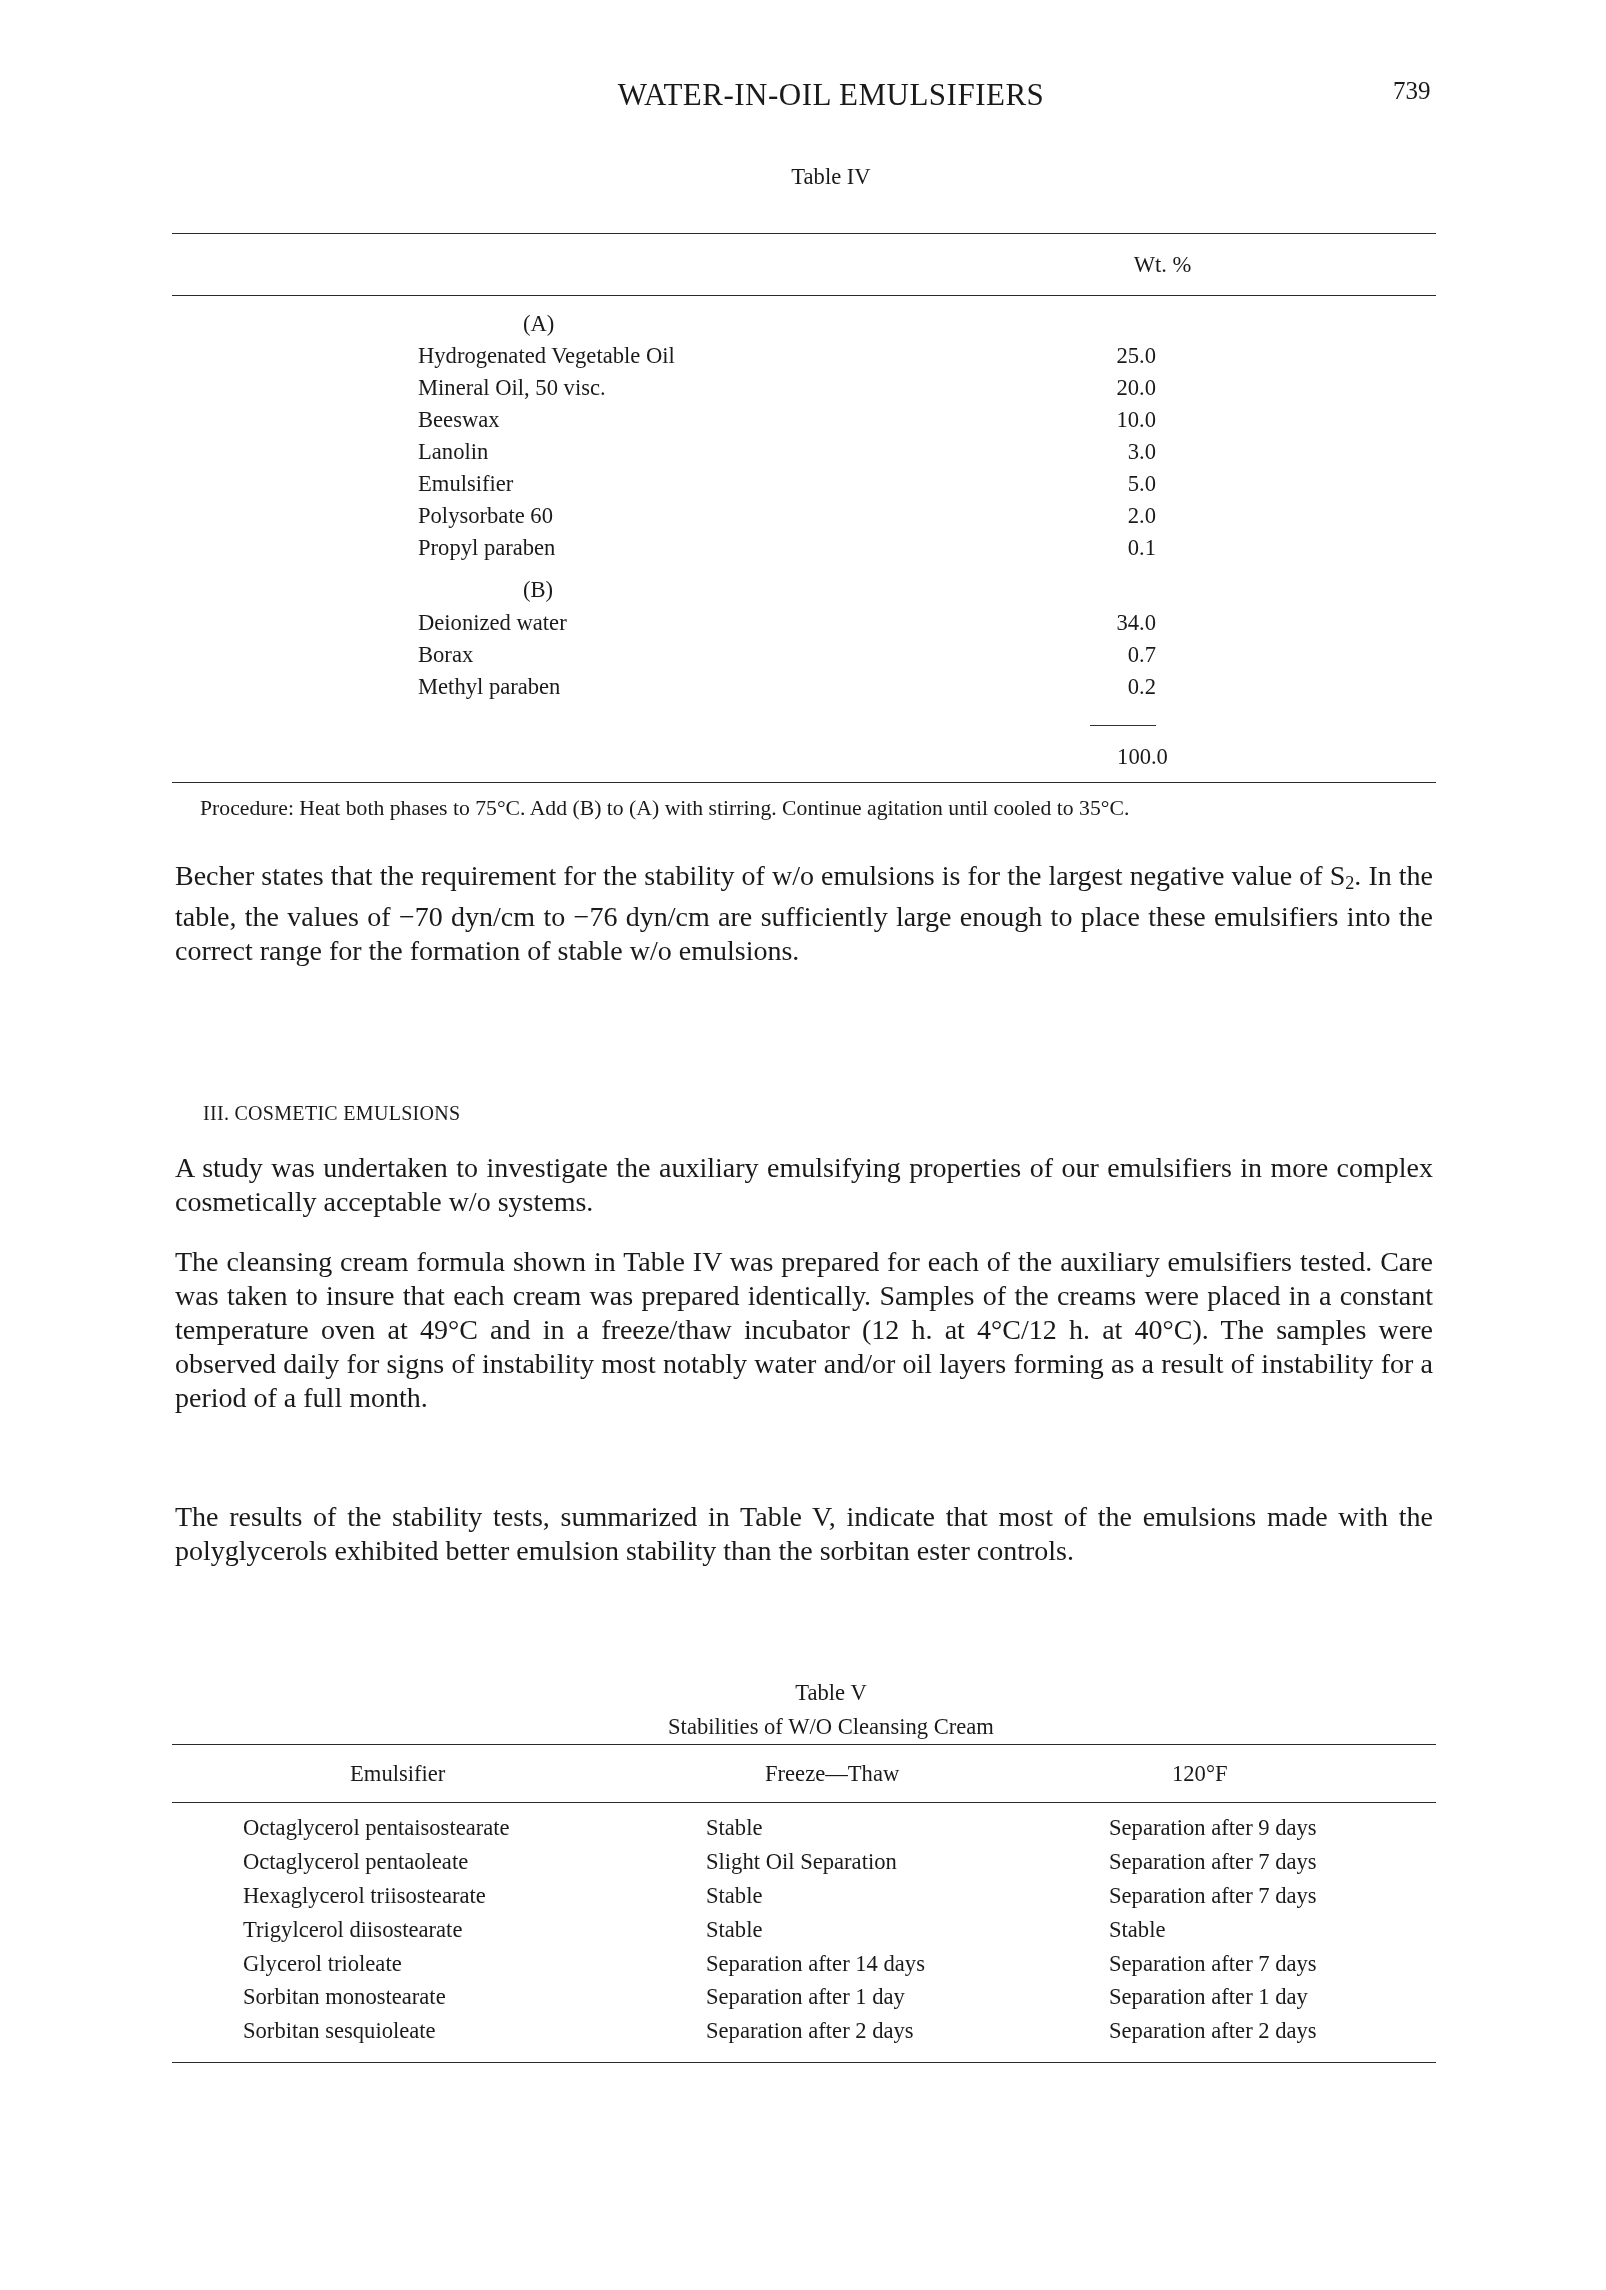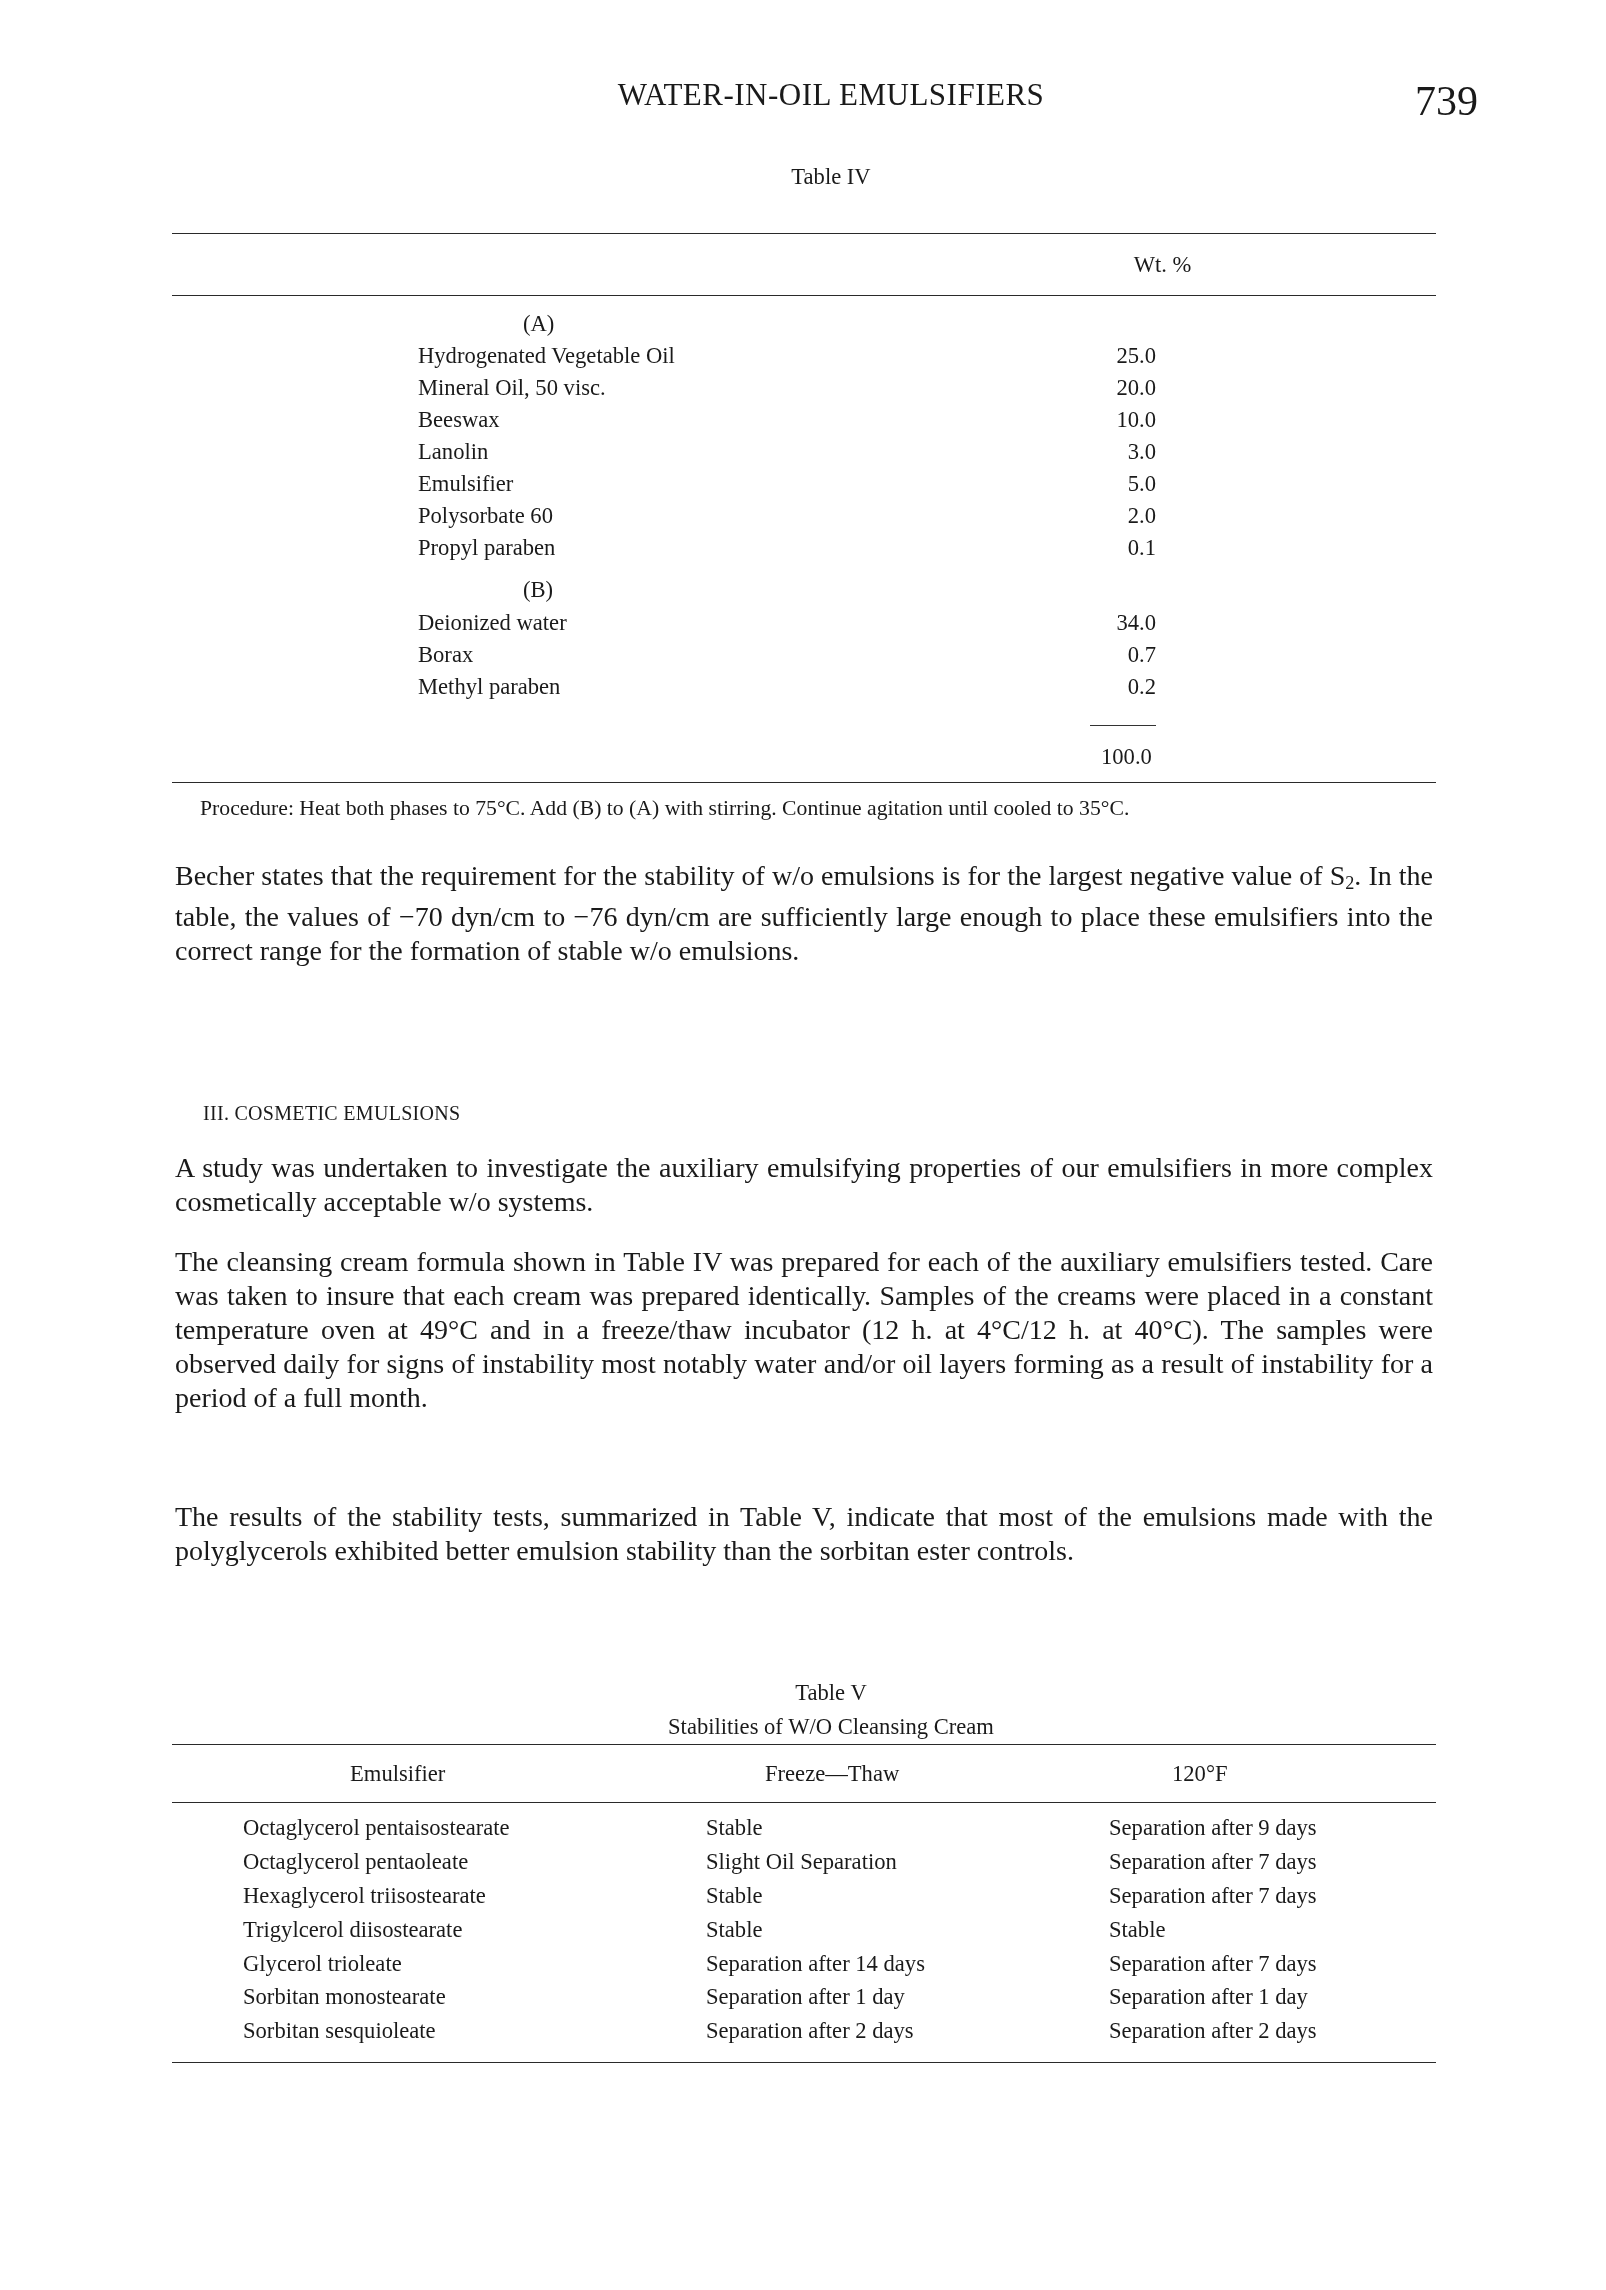--- a/index.html
+++ b/index.html
@@ -2,33 +2,33 @@
 <html style="font-size:15px"><head>
   <meta charset="utf-8">
   <style>
     html, body { margin: 0; padding: 0; background: #ffffff; }
     body { width: 1606px; height: 2290px; position: relative; color: #1a1a1a;
            font-family: "Liberation Serif", "DejaVu Serif", serif; overflow: hidden; }
     .abs { position: absolute; padding-left: 28px; }
 
     
     .run-title { left: 0; width: 1606px; top: 77px; text-align: center; font-size: 31px; letter-spacing: 0.5px; }
-    .page-num { left: 1365px; top: 77px; width: 85px; text-align: right; font-size: 42px; }
+    .page-num { left: 1365px; top: 77px; width: 85px; font-size: 25px; }
 
     
     .t4-caption { left: 0; width: 1606px; top: 160px; text-align: center; font-size: 22.6px; line-height: 34px; }
     .rule { position: absolute; left: 172px; width: 1264px; height: 0; border-top: 1.9px solid #2a2a2a; }
     .t4-colhead { left: 1078px; top: 252px; width: 113px; text-align: center; font-size: 22.6px; }
     .t4-body { left: 0; top: 311px; width: 1606px; font-size: 22.6px; }
     .t4-row { position: absolute; left: 0; width: 1606px; height: 32px; }
     .t4-name { position: absolute; left: 418px; white-space: nowrap; }
     .t4-val { position: absolute; left: 1073px; width: 83px; text-align: right; }
     .t4-group { position: absolute; left: 523px; }
     .sum-rule { position: absolute; left: 1090px; width: 66px; border-top: 1.9px solid #333; top: 414px; }
-    .t4-total { left: 1073px; width: 83px; text-align: left; top: 744px; font-size: 22.6px; }
+    .t4-total { left: 1073px; width: 83px; text-align: center; top: 744px; font-size: 22.6px; }
     .procedure { left: 172px; top: 796px; font-size: 21.7px; white-space: nowrap; }
 
     
     .para { position: absolute; left: 175px; width: 1258px; font-size: 28px; line-height: 34px;
             text-align: justify; }
     .heading { left: 175px; top: 1102px; font-size: 20px; letter-spacing: 0.3px; }
 
     
     .t5-caption { left: 0; width: 1606px; top: 1676px; text-align: center; font-size: 22.6px; line-height: 34px; }
     .t5-head { position: absolute; top: 1761px; font-size: 22.6px; }

